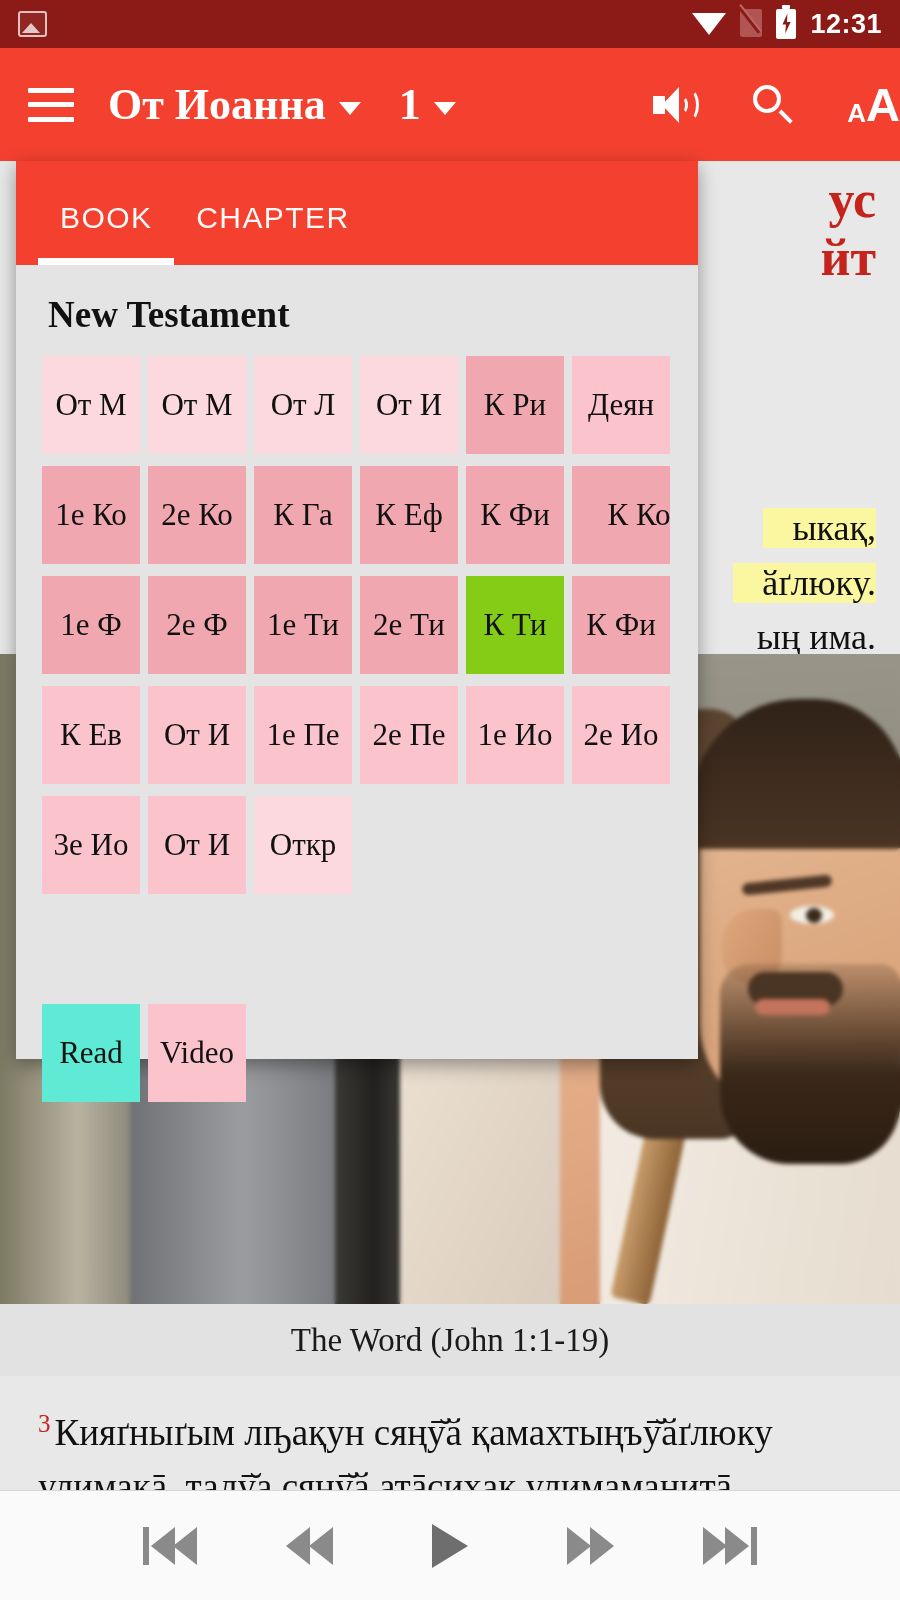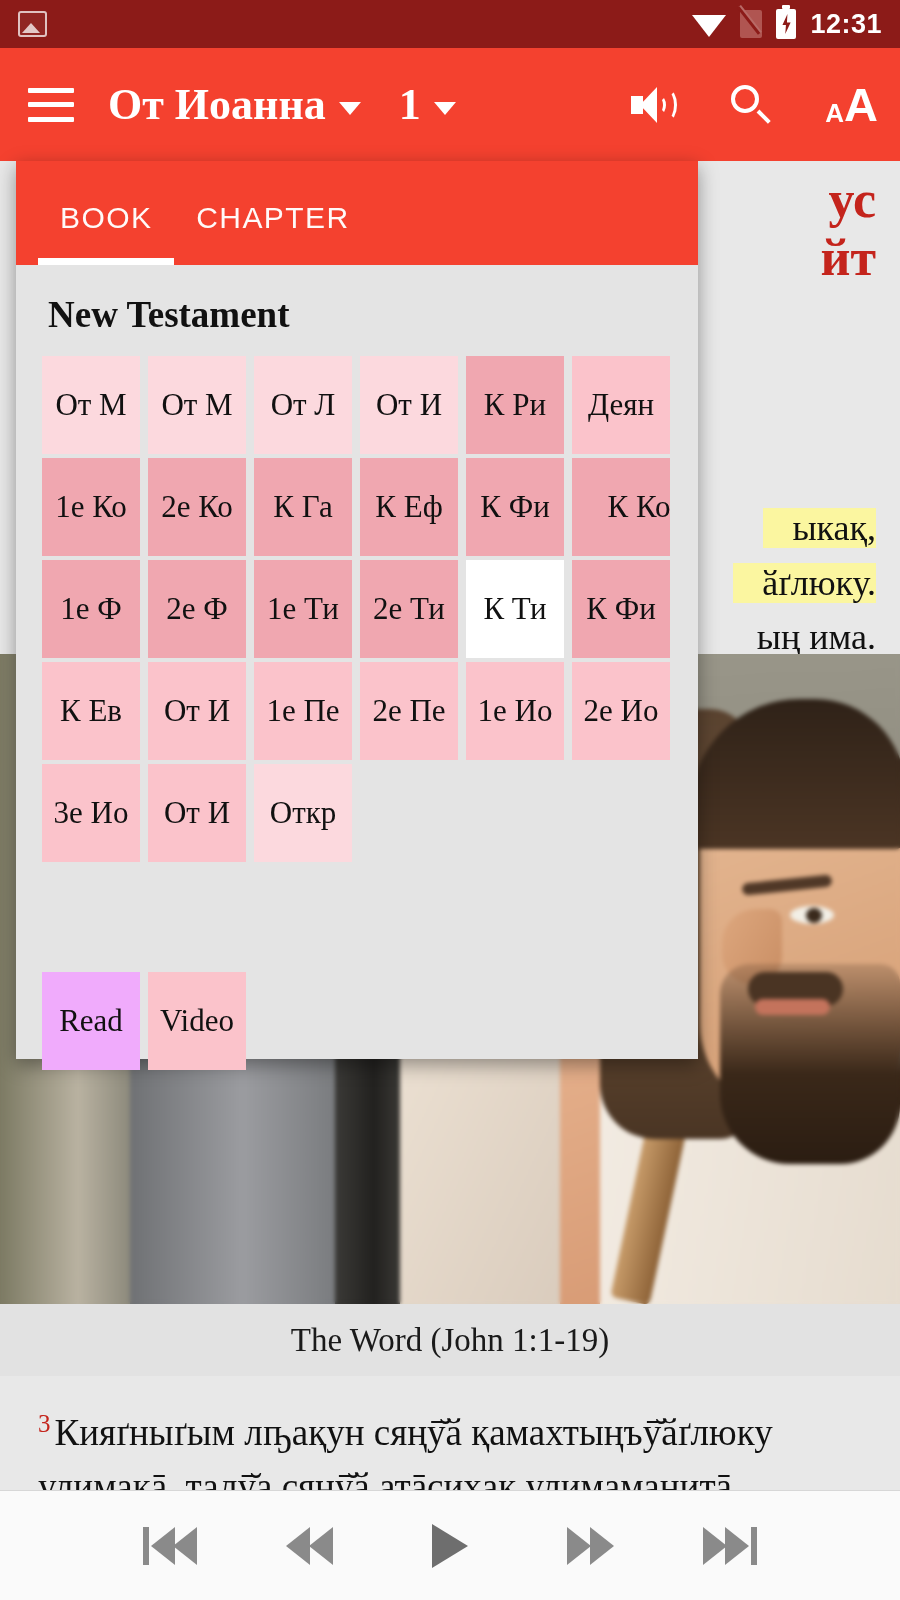--- a/index.html
+++ b/index.html
@@ -12,21 +12,21 @@
   #app { position: relative; width: 900px; height: 1600px; overflow: hidden; background:#e8e8e8; }
 
   
   .statusbar {
     position: absolute; top:0; left:0; width:900px; height:48px;
     background: var(--statusbar-bg, #8c1b18);
     display:flex; align-items:center; padding: 0 18px;
   }
   .sb-left { flex:0 0 auto; display:flex; align-items:center; }
   .sb-spacer { flex:1 1 auto; }
-  .sb-right { flex:0 0 auto; display:flex; align-items:center; gap:14px; }
+  .sb-right { flex:0 0 auto; display:flex; gap:14px; }
   .sb-clock { color:#fff; font-size:27px; font-weight:600; letter-spacing:0.5px; }
   .icon-photo {
     width:29px; height:26px; border:2.5px solid rgba(255,255,255,.72);
     border-radius:3px; position:relative; overflow:hidden; background:rgba(255,255,255,.05);
   }
   .icon-photo:after{
     content:""; position:absolute; left:2px; bottom:2px; width:0;height:0;
     border-left:9px solid transparent;border-right:9px solid transparent;
     border-bottom:10px solid rgba(255,255,255,.75);
   }
@@ -51,21 +51,21 @@
   .icon-batt .bolt{
     position:absolute; left:5px; top:5px; width:10px; height:20px;
     background:#8c1b18;
     clip-path: polygon(60% 0,10% 55%,45% 55%,38% 100%,92% 42%,55% 42%);
   }
 
   
   .appbar{
     position:absolute; top:48px; left:0; width:900px; height:113px;
     background: var(--accent, #f4412f);
-    display:flex; align-items:center; padding-left:28px; padding-right:22px;
+    display:flex; align-items:center; padding-left:28px; 
   }
   .hamburger{ width:46px; height:34px; display:flex; flex-direction:column; justify-content:space-between; cursor:pointer;}
   .hamburger span{ display:block; height:5px; background:#fff; border-radius:1px; }
   .book-title{
     color:#fff; font-family:"Liberation Serif", serif; font-size:44px; font-weight:700;
     margin-left:34px; white-space:nowrap;
   }
   .caret{
     width:0;height:0;border-left:11px solid transparent;border-right:11px solid transparent;
     border-top:13px solid #fff; margin-left:13px; margin-top:8px;
@@ -209,21 +209,21 @@
   .ptab.active:after{
     content:""; position:absolute; left:0; right:0; bottom:0; height:7px; background:#fff;
   }
   .panel-body{ padding: 22px 26px 0 26px; }
   .testament-label{
     font-family:"Liberation Serif", serif; font-size:37px; font-weight:700;
     color:#111; margin: 6px 0 20px 6px;
   }
   .grid{
     display:grid; grid-template-columns: repeat(6, 98px);
-    gap: 4px 8px;
+    gap: 12px 8px;
   }
   .cell{
     height:98px; display:flex; align-items:center; justify-content:center;
     font-family:"Liberation Serif", serif; font-size:31px; color:#111;
     cursor:pointer; white-space:nowrap;
   }
   .grid-actions{ display:grid; grid-template-columns: repeat(6, 98px); gap:8px; margin-top:110px; }
   .cell-action{
     height:98px; display:flex; align-items:center; justify-content:center;
     font-family:"Liberation Serif", serif; font-size:31px; color:#111; cursor:pointer;
@@ -350,34 +350,34 @@
           <div class="cell" style="background: rgb(240, 167, 176);">1е Ко</div>
           <div class="cell" style="background: rgb(240, 167, 176);">2е Ко</div>
           <div class="cell" style="background: rgb(240, 167, 176);">К Га</div>
           <div class="cell" style="background: rgb(240, 167, 176);">К Еф</div>
           <div class="cell" style="background: rgb(240, 167, 176);">К Фи</div>
           <div class="cell" style="background: rgb(240, 167, 176); padding-left: 36px;">К Ко</div>
           <div class="cell" style="background: rgb(240, 167, 176);">1е Ф</div>
           <div class="cell" style="background: rgb(240, 167, 176);">2е Ф</div>
           <div class="cell" style="background: rgb(240, 167, 176);">1е Ти</div>
           <div class="cell" style="background: rgb(240, 167, 176);">2е Ти</div>
-          <div class="cell" style="background: #ffffff;">К Ти</div>
+          <div class="cell" style="background: #84cc16;">К Ти</div>
           <div class="cell" style="background: rgb(240, 167, 176);">К Фи</div>
           <div class="cell" style="background: rgb(251, 195, 203);">К Ев</div>
           <div class="cell" style="background: rgb(251, 195, 203);">От И</div>
           <div class="cell" style="background: rgb(251, 195, 203);">1е Пе</div>
           <div class="cell" style="background: rgb(251, 195, 203);">2е Пе</div>
           <div class="cell" style="background: rgb(251, 195, 203);">1е Ио</div>
           <div class="cell" style="background: rgb(251, 195, 203);">2е Ио</div>
           <div class="cell" style="background: rgb(251, 195, 203);">3е Ио</div>
           <div class="cell" style="background: rgb(251, 195, 203);">От И</div>
           <div class="cell" style="background: rgb(252, 217, 222);">Откр</div>
         </div>
       <div class="grid-actions" id="action-grid">
-          <div class="cell-action" style="background: #f0abfc;">Read</div>
+          <div class="cell-action" style="background: #5eead4;">Read</div>
           <div class="cell-action" style="background: rgb(251, 195, 203);">Video</div>
         </div>
     </div>
   </div>
 
   <div class="player">
     <div class="pbtn">
       <span class="bar-v" style="left:6px;"></span>
       <span class="tri-l" style="left:14px;"></span>
       <span class="tri-l" style="left:36px;"></span>

